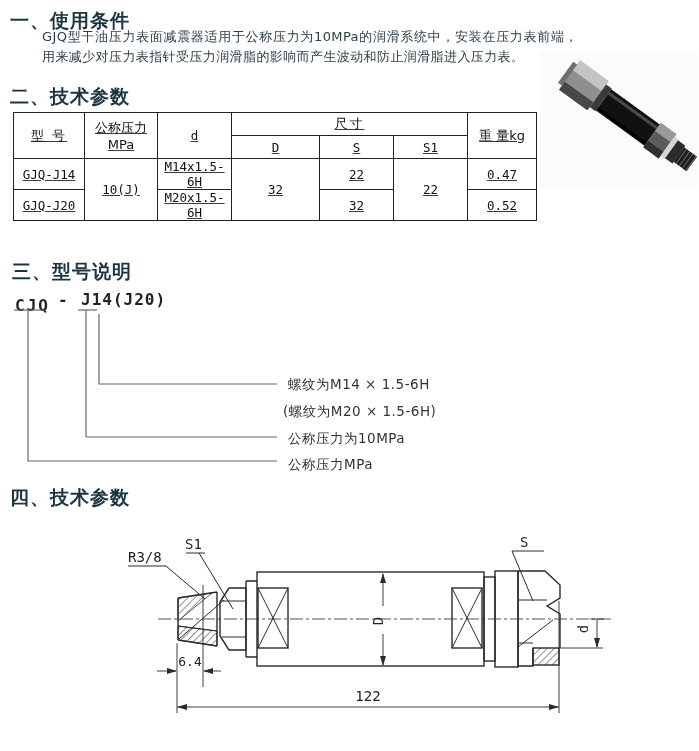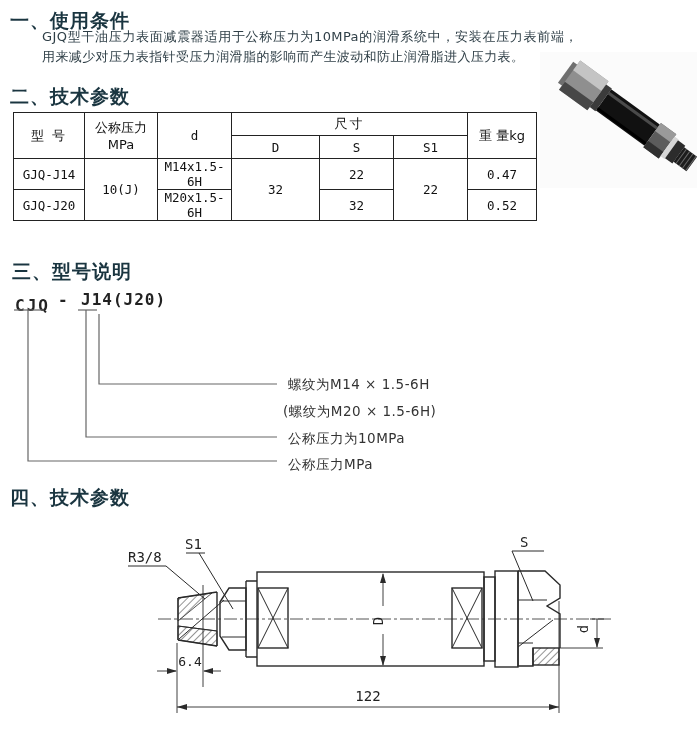--- a/index.html
+++ b/index.html
@@ -37,21 +37,21 @@
   .drawtext{font-family:"DejaVu Sans Mono",monospace;fill:#222;}
 </style>
 </head>
 <body>
 
 <div class="abs heading" style="left:10px;top:8px;">一、使用条件</div>
 <div class="abs para" style="left:10px;top:27px;margin-left:32px;">GJQ型干油压力表面减震器适用于公称压力为10MPa的润滑系统中，安装在压力表前端，用来减少对压力表指针受压力润滑脂的影响而产生波动和防止润滑脂进入压力表。</div>
 
 <div class="abs heading" style="left:10px;top:84px;text-align:right;">二、技术参数</div>
 
-<table class="spec abs" style="left:13px;top:112px;">
+<table class="spec abs" style="left:13px;top:112px;text-decoration:underline;">
   <colgroup>
     <col style="width:71px">
       <col style="width:73px">
       <col style="width:74px">
     <col style="width:88px">
       <col style="width:74px">
       <col style="width:74px">
     <col style="width:69px">
   </colgroup>
   <tbody>

